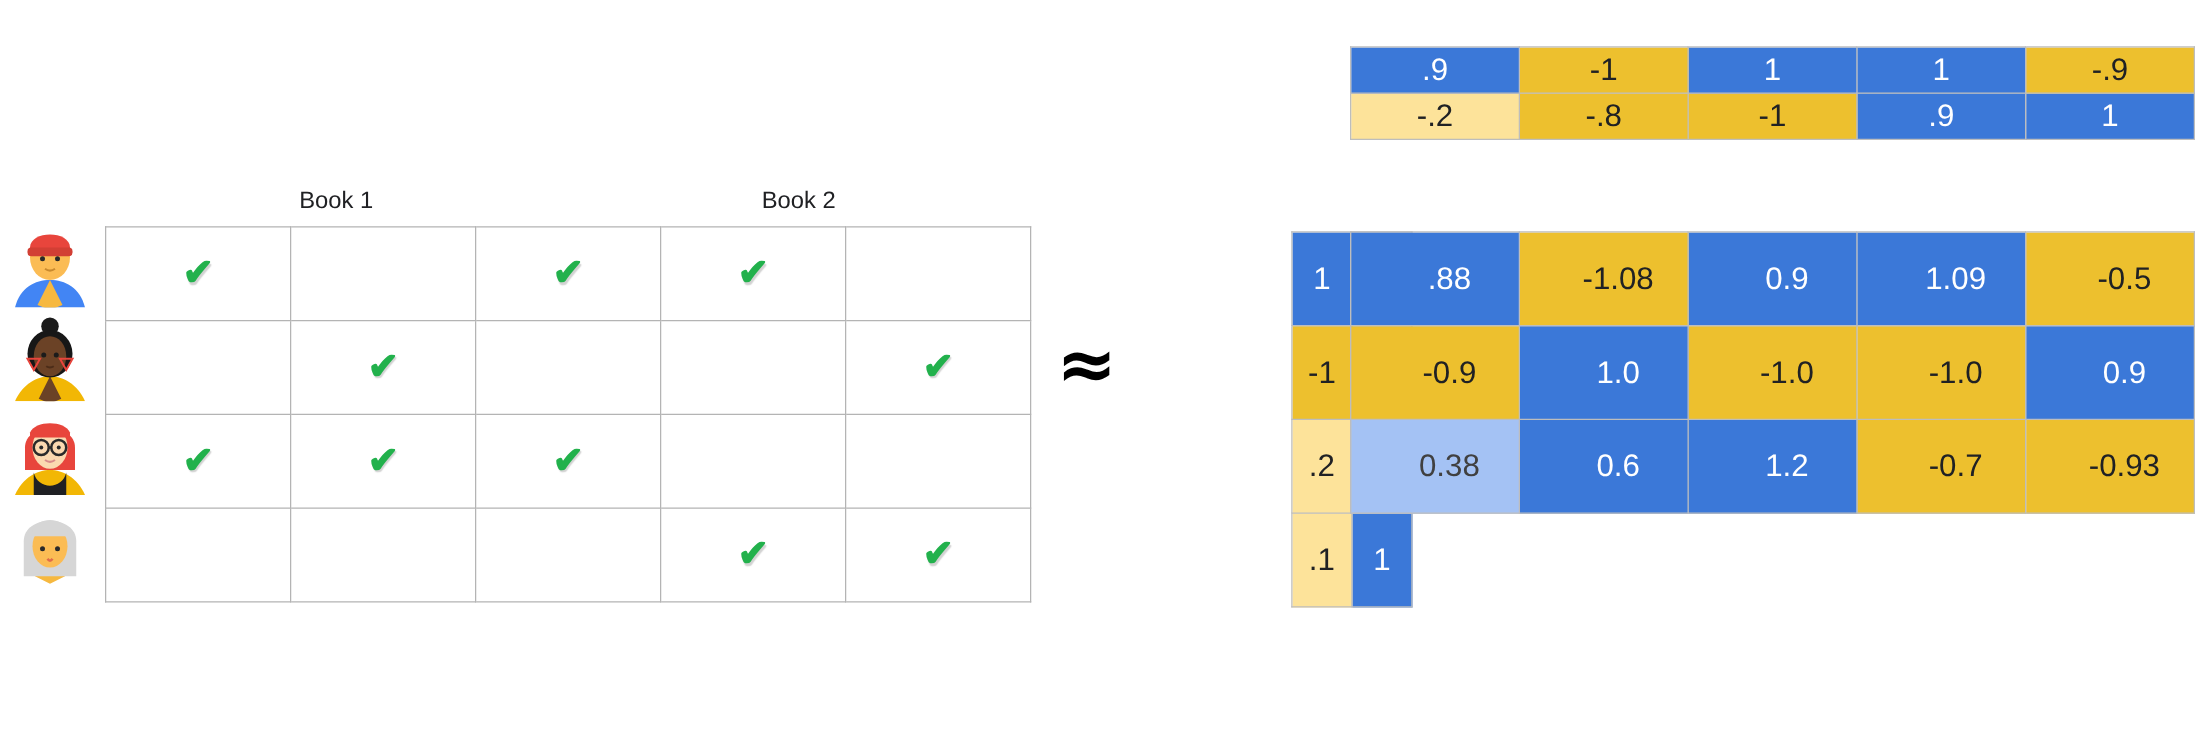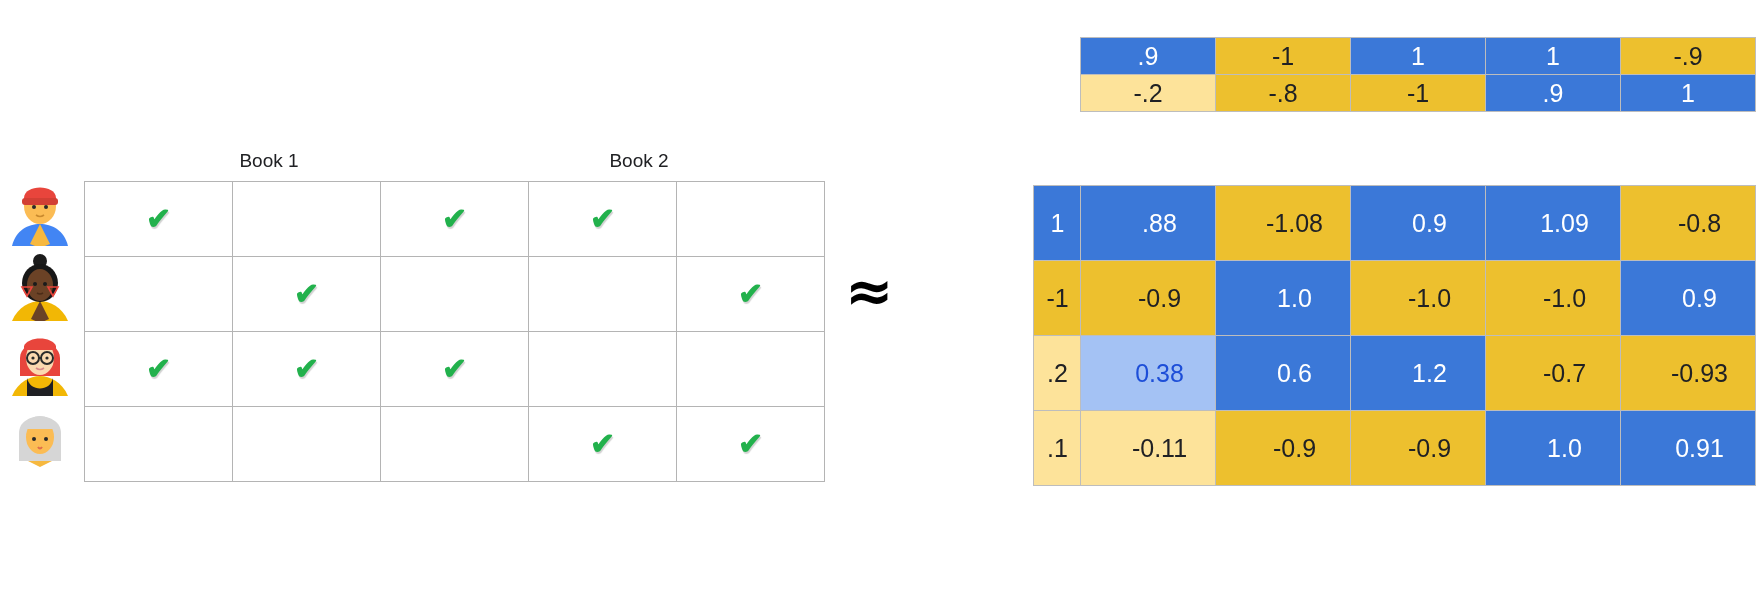--- a/index.html
+++ b/index.html
@@ -89,21 +89,21 @@
 
   
   #matrix-users { left: 1033px; top: 185px; width: 97px; }
   #matrix-users td { width: 48px; height: 75px; }
 
   
   #matrix-result { left: 1080px; top: 185px; width: 676px; }
   #matrix-result td { width: 97px; height: 75px; padding-left: 23px; }
 
   .c-blue   { background: #3b78d8; color: #ffffff; }
-  .c-blue-l { background: #a4c2f4; color: #1d4ed8; }
+  .c-blue-l { background: #a4c2f4; color: #404040; }
   .c-yellow { background: #edc02e; color: #202124; }
   .c-yellow-l { background: #fde39a; color: #202124; }
   .c-white  { background: #ffffff; color: #202124; }
 </style>
 </head>
 <body>
 
 <div id="stage">
 
   <div id="left-block">
@@ -244,39 +244,32 @@
       </tbody>
   </table>
 
   <table class="matrix" id="matrix-result">
     <tbody>
         <tr>
           <td class="c-blue">.88</td>
           <td class="c-yellow">-1.08</td>
           <td class="c-blue">0.9</td>
           <td class="c-blue">1.09</td>
-          <td class="c-yellow">-0.8</td>
+          <td class="c-yellow">-0.5</td>
         </tr>
         <tr>
           <td class="c-yellow">-0.9</td>
           <td class="c-blue">1.0</td>
           <td class="c-yellow">-1.0</td>
           <td class="c-yellow">-1.0</td>
           <td class="c-blue">0.9</td>
         </tr>
         <tr>
           <td class="c-blue-l">0.38</td>
           <td class="c-blue">0.6</td>
           <td class="c-blue">1.2</td>
           <td class="c-yellow">-0.7</td>
           <td class="c-yellow">-0.93</td>
         </tr>
-        <tr>
-          <td class="c-yellow-l">-0.11</td>
-          <td class="c-yellow">-0.9</td>
-          <td class="c-yellow">-0.9</td>
-          <td class="c-blue">1.0</td>
-          <td class="c-blue">0.91</td>
-        </tr>
       </tbody>
   </table>
 
 </div>
 
 </body></html>

